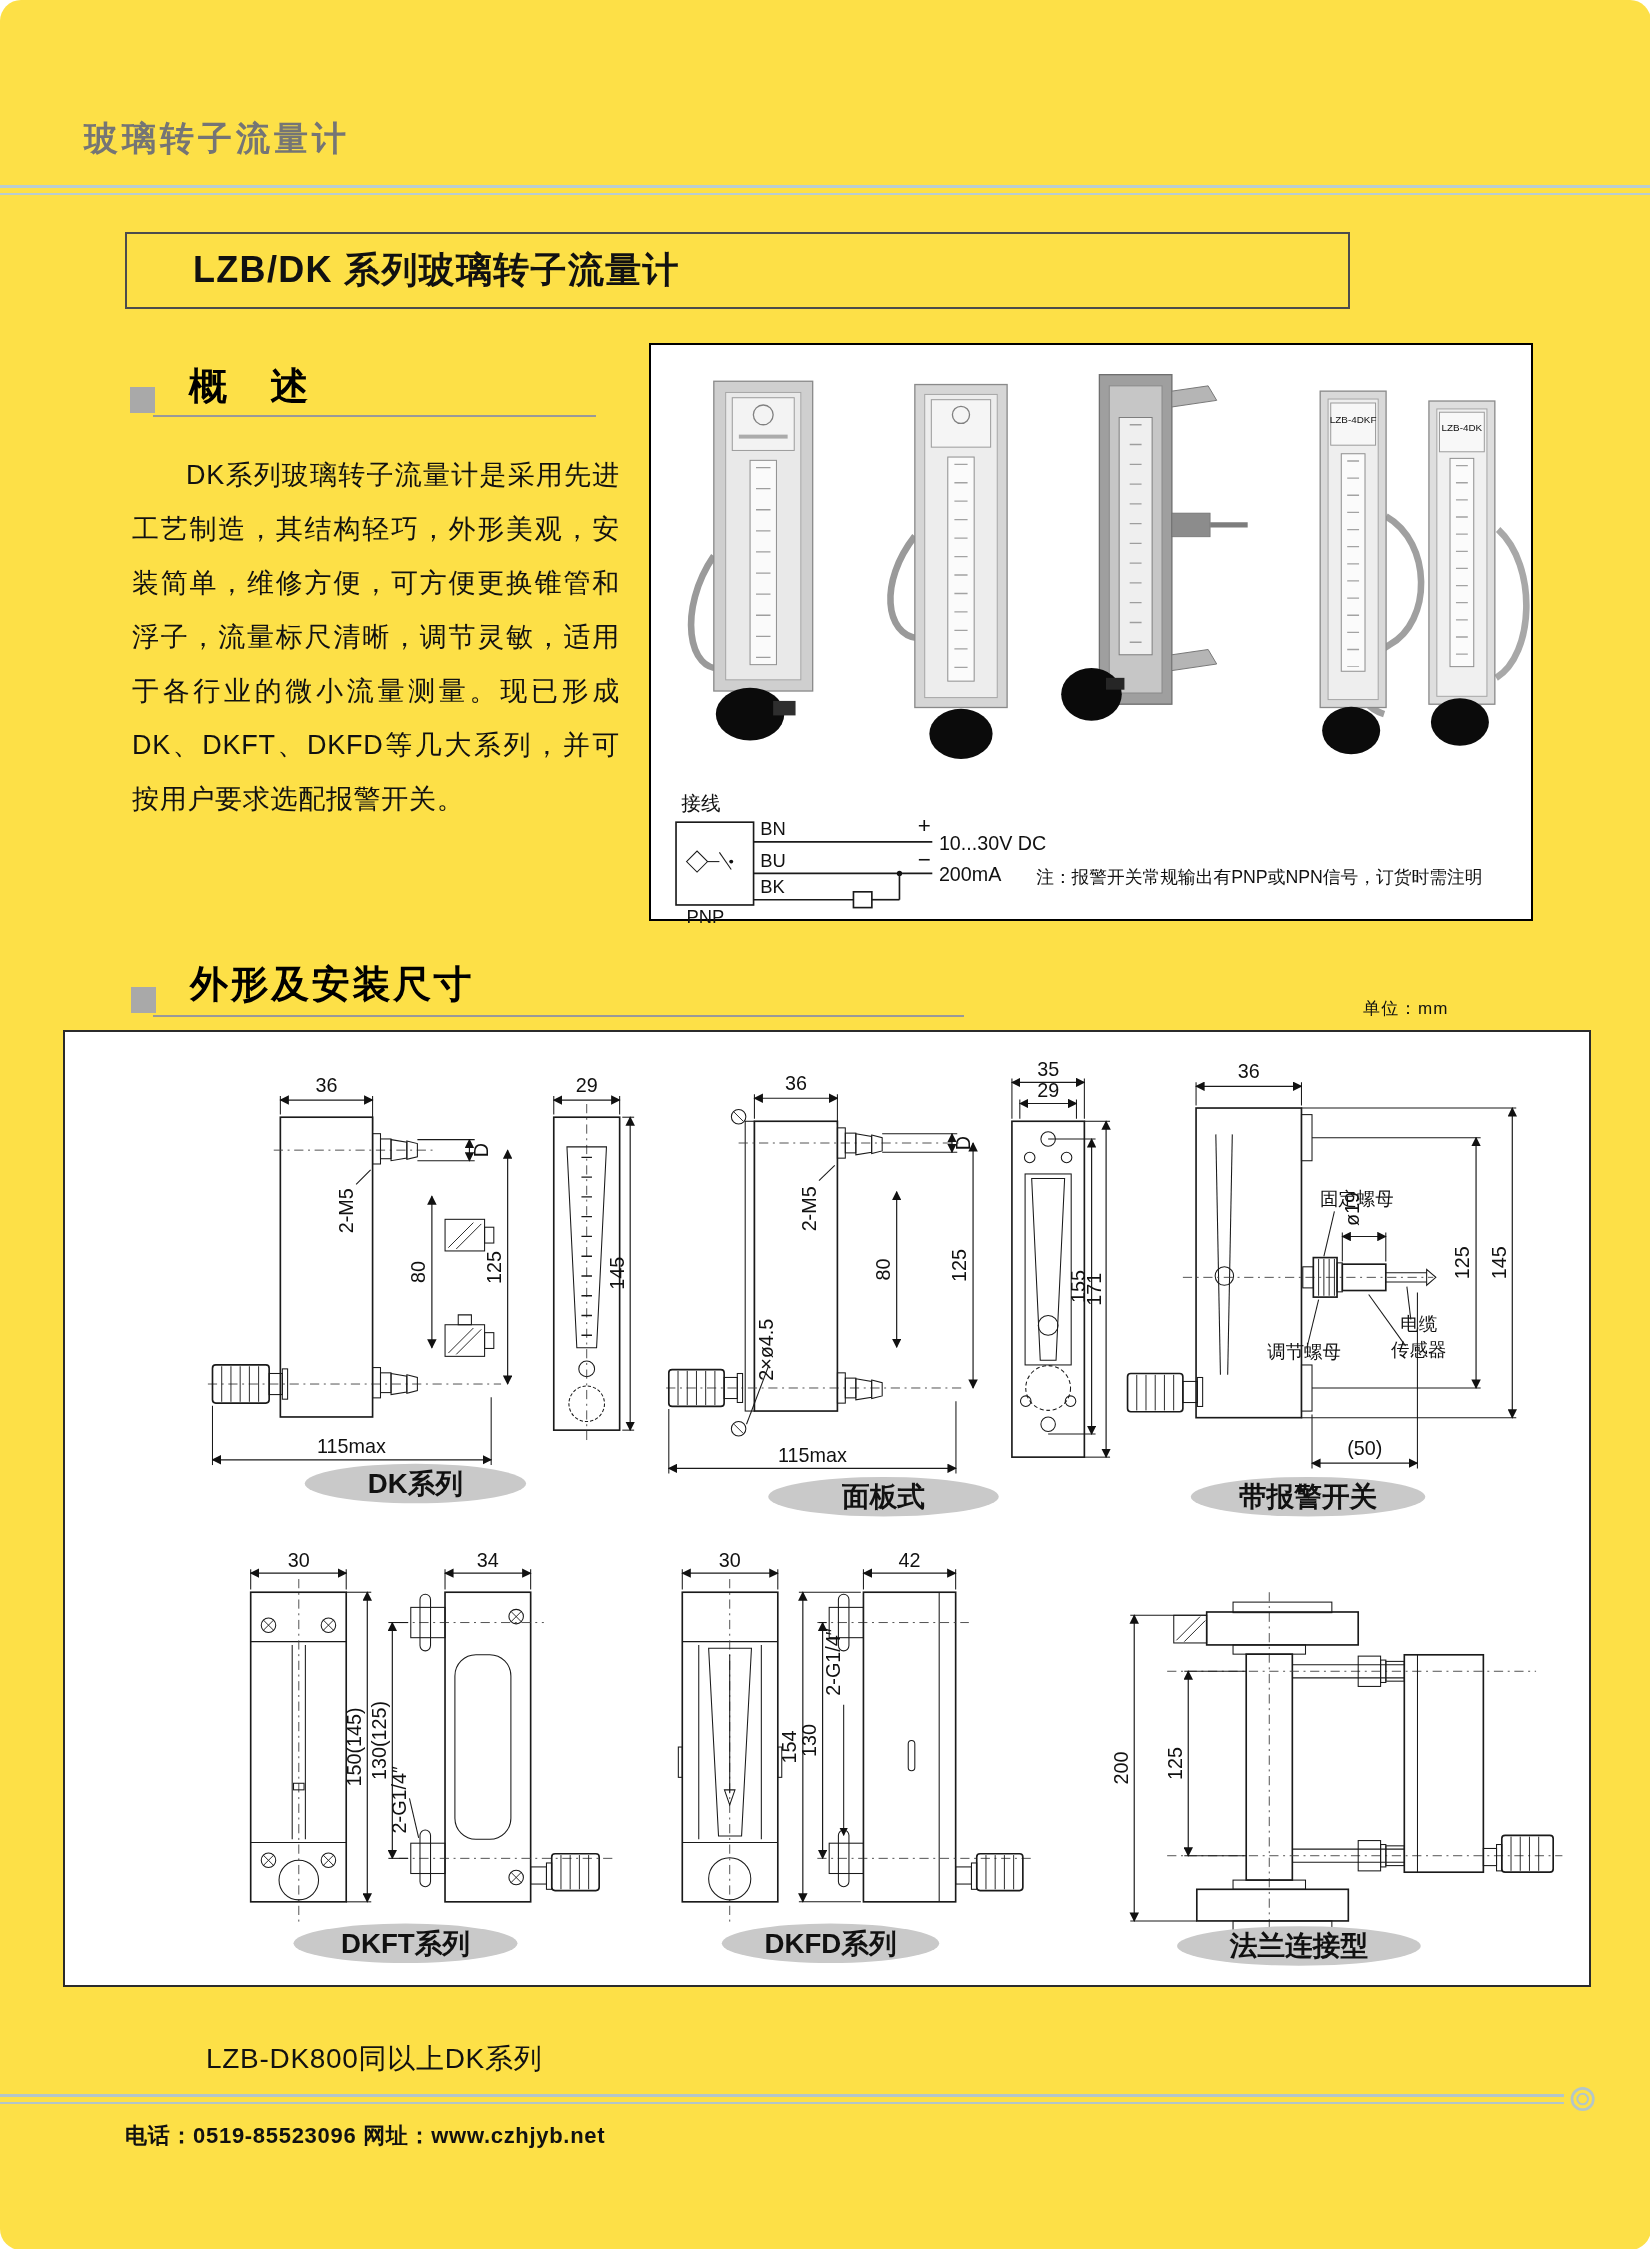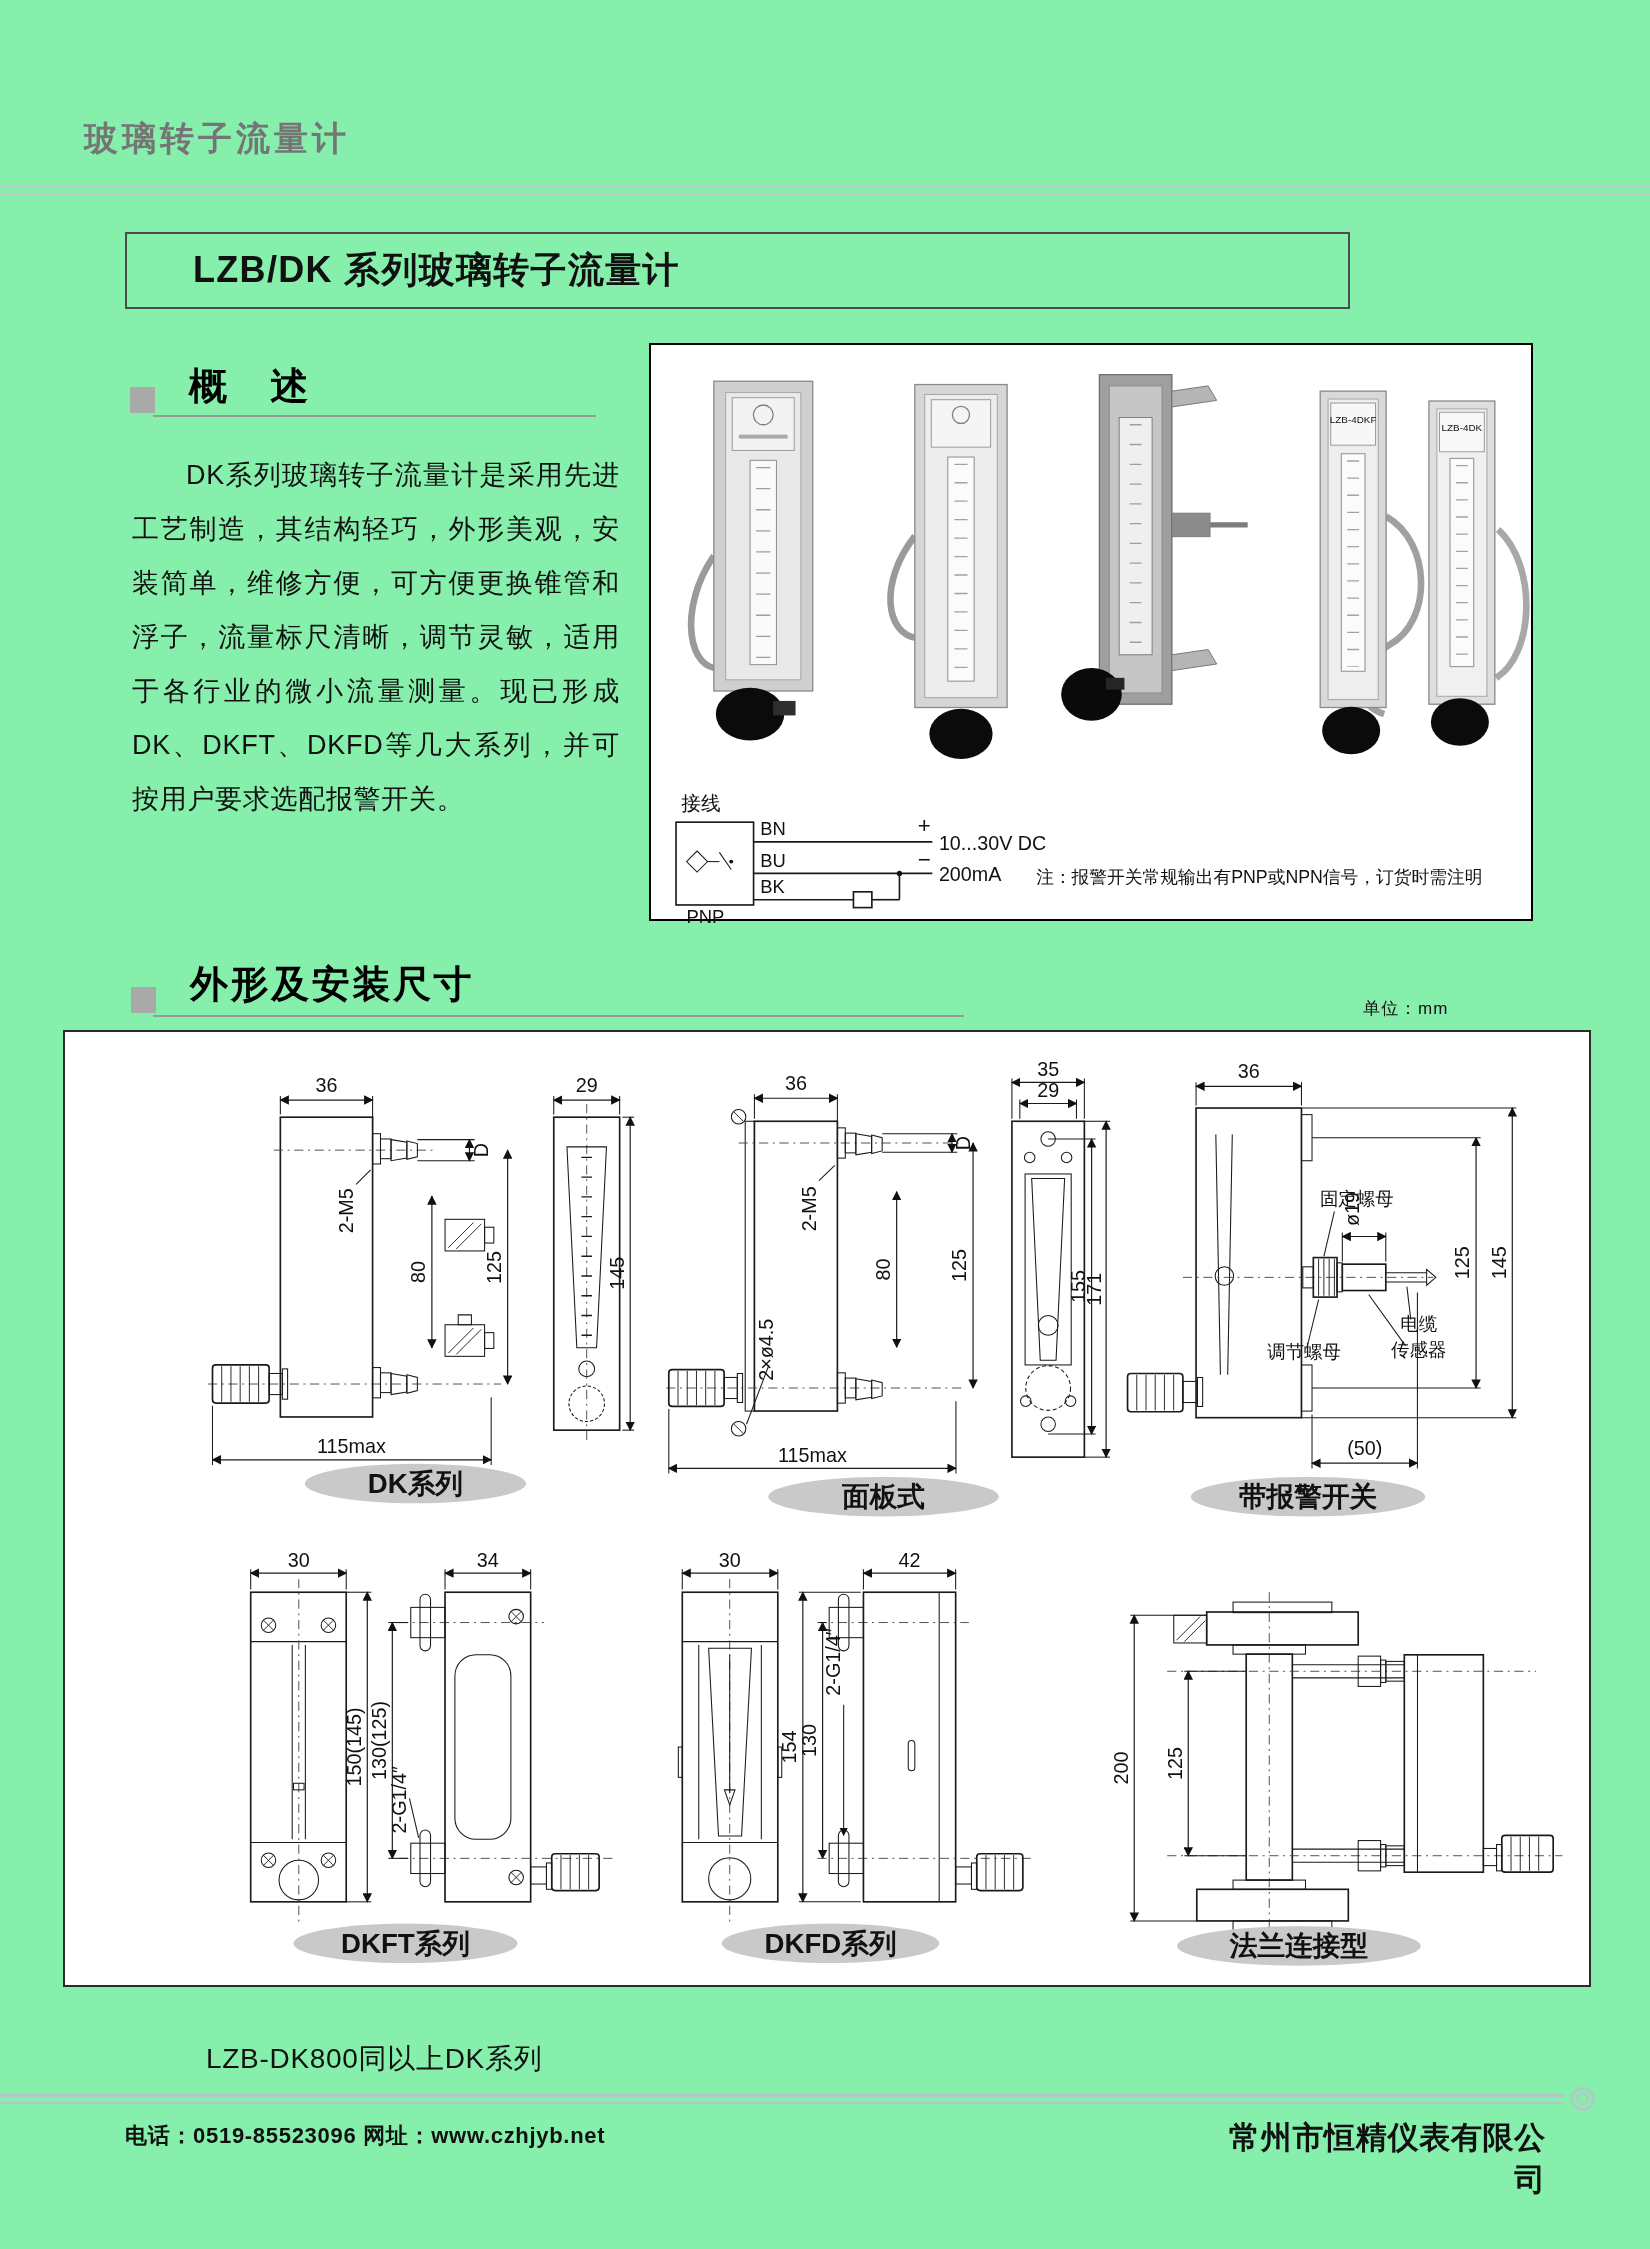--- a/index.html
+++ b/index.html
@@ -1,17 +1,17 @@
 <!DOCTYPE html>
 <html style="font-size:10.5px"><head>
 <meta charset="utf-8">
 <style>
   html,body{margin:0;padding:0;background:#ffffff;}
-  #page{position:relative;width:1651px;height:2250px;background:#86efac;overflow:hidden;
-        font-family:"Liberation Sans","DejaVu Sans",sans-serif;color:#111;}
+  #page{position:relative;width:1651px;height:2250px;background:#fde047;overflow:hidden;
+        font-family:"Liberation Sans","DejaVu Sans",sans-serif;color:#111;border-radius:21px;}
   .abs{position:absolute;}
   
   .doc-title{left:84px;top:116px;font-size:34px;font-weight:bold;color:#757575;letter-spacing:4px;}
   .rule{height:2.6px;background:#b9cdd0;}
   .badge{left:1396px;top:146px;width:254px;height:76px;background:#76898c;
          display:flex;align-items:center;justify-content:center;
          box-shadow:inset 0 0 0 0.7px rgba(255,255,255,.25);}
   .badge span{color:#fff;font-size:44px;font-weight:bold;letter-spacing:1.3px;}
   .series-box{left:125px;top:232px;width:1183px;height:73px;border:2px solid #4c4c4c;
               display:flex;align-items:center;padding-left:38px;}
@@ -610,16 +610,15 @@
 
   <div class="abs note2">LZB-DK800同以上DK系列</div>
 
   <div class="abs f-rule1"></div>
   <div class="abs f-rule2"></div>
   <svg style="left:1564px;top:2079px;" width="40" height="40" viewBox="0 0 60 60">
     <circle cx="28" cy="30" r="16" fill="none" stroke="#b3c6c9" stroke-width="4"></circle>
     <circle cx="28" cy="30" r="8" fill="none" stroke="#b3c6c9" stroke-width="3"></circle>
   </svg>
   <div class="abs f-contact">电话：0519-85523096 网址：www.czhjyb.net</div>
-  <div class="abs f-company">常州市恒精仪表有限公司</div>
 
 </div>
 
 
 </body></html>

